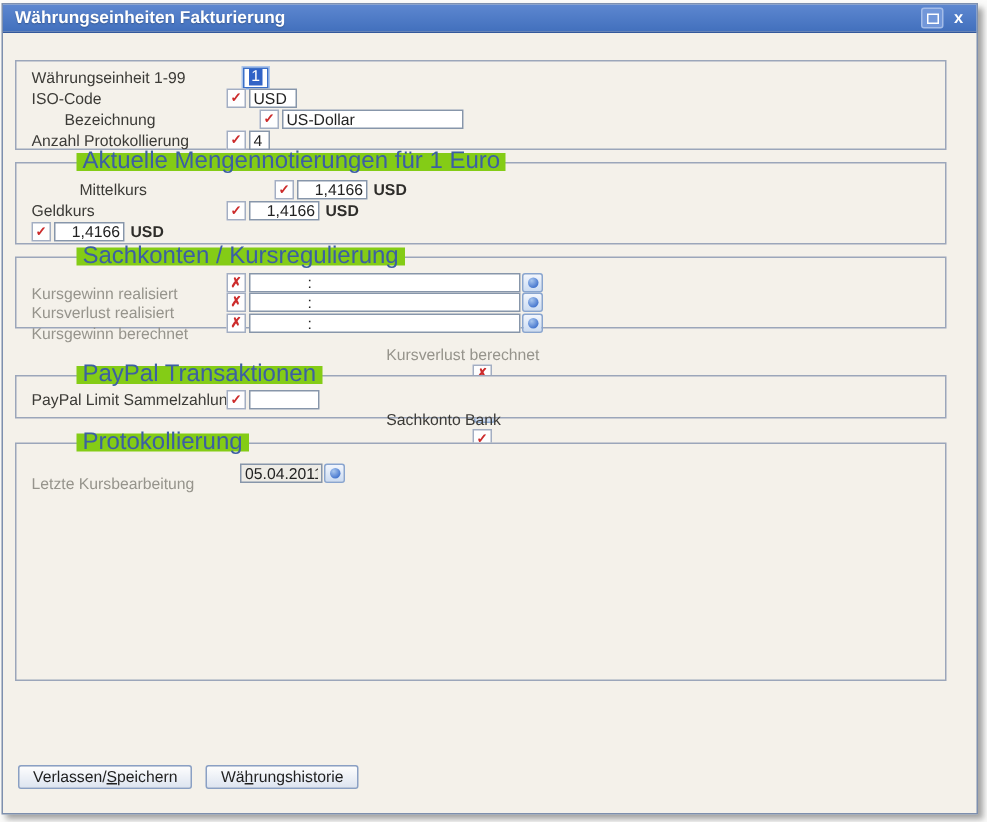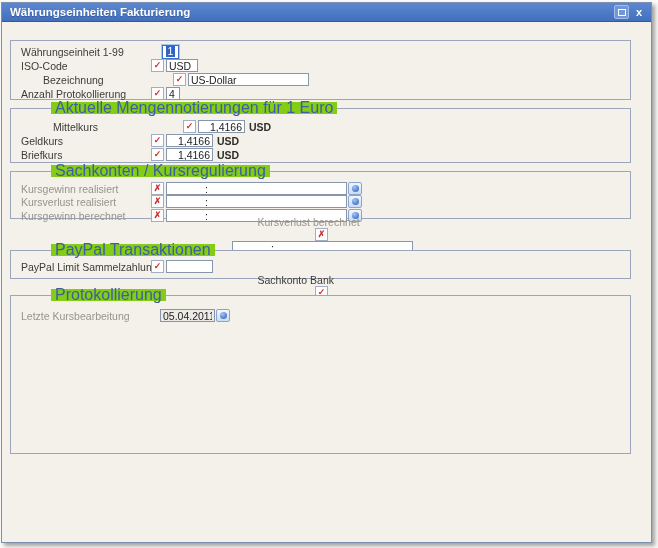--- a/index.html
+++ b/index.html
@@ -15,21 +15,21 @@
   .btn-max{width:13px;height:12px;background:#7297d9;border:1px solid #a3bce8;border-radius:2px;
     display:flex;align-items:center;justify-content:center;cursor:default;}
   .btn-max i{display:block;width:6px;height:5px;border:1px solid #fff;}
   .btn-close{font-size:11px;font-weight:bold;color:#fff;width:12px;text-align:center;cursor:default;}
   
   .grp{position:absolute;left:8px;width:621px;border:1px solid #9ba6ba;background:#f4f1ea;box-sizing:border-box;}
   .leg{position:absolute;top:-7px;left:6px;background:#84cc16;padding:0 4px;
     font-size:16px;color:#3c5fa3;line-height:12px;white-space:nowrap;margin-left:34px;}
   .row{position:absolute;left:10px;right:6px;height:13px;display:flex;align-items:center;font-size:10.5px;}
   .lbl{width:130px;flex:none;color:#3c3b37;white-space:nowrap;overflow:hidden;}
-  .lbl.dis{color:#96948c;}
+  .lbl.dis{color:#96948c;margin-top:15px;}
   .sp{width:11px;flex:none;}
   .ico{width:13px;height:13px;flex:none;margin-right:2px;background:#fefefe;border:1px solid #a3aec2;
     box-sizing:border-box;display:flex;align-items:center;justify-content:center;
     font-size:9px;font-weight:bold;color:#cc2b2b;line-height:1;cursor:default;}
   .fld{height:13px;border:1px solid #8796aa;background:#fff;font-family:"Liberation Sans",sans-serif;
     font-size:10.5px;color:#222;padding:0 2px;box-sizing:border-box;margin:0;}
   .w-iso{width:32px;} .w-name{width:121px;} .w-dig{width:14px;}
   .num{width:47px;text-align:right;}
   .combo{width:181px;text-indent:36px;}
   .unit{font-weight:bold;color:#2e2d2a;margin-left:4px;}
@@ -98,21 +98,20 @@
         <input class="fld num" value="1,4166" style="">
         <span class="unit">USD</span>
       </div>
       <div class="row" style="top:25px;">
         <div class="lbl">Geldkurs</div>
         <div class="ico">✓</div>
         <input class="fld num" value="1,4166" style="">
         <span class="unit">USD</span>
       </div>
       <div class="row" style="top:39px;">
-        <div class="lbl">Briefkurs</div>
         <div class="ico">✓</div>
         <input class="fld num" value="1,4166" style="">
         <span class="unit">USD</span>
       </div>
     </div>
 
     <div class="grp" style="top:168px;height:48px;">
       <div class="leg">Sachkonten / Kursregulierung</div>
       <div class="row" style="top:10px;">
         <div class="lbl dis">Kursgewinn realisiert</div>
@@ -170,15 +169,27 @@
       <div class="row" style="top:13px;">
         <div class="lbl dis">Letzte Kursbearbeitung</div>
         <div class="sp" style="width:9px;"></div>
         <input class="fld datefld" value="05.04.2011 /Di" style="">
         <div class="lk">
             <i></i>
           </div>
       </div>
     </div>
 
+    <div class="footer">
+      <button class="btn">
+          <span>Verlassen/</span>
+          <span class="mn">S</span>
+          <span>peichern</span>
+        </button>
+      <button class="btn">
+          <span>Wä</span>
+          <span class="mn">h</span>
+          <span>rungshistorie</span>
+        </button>
+    </div>
 
   </div>
 </div>
 
 </body></html>

